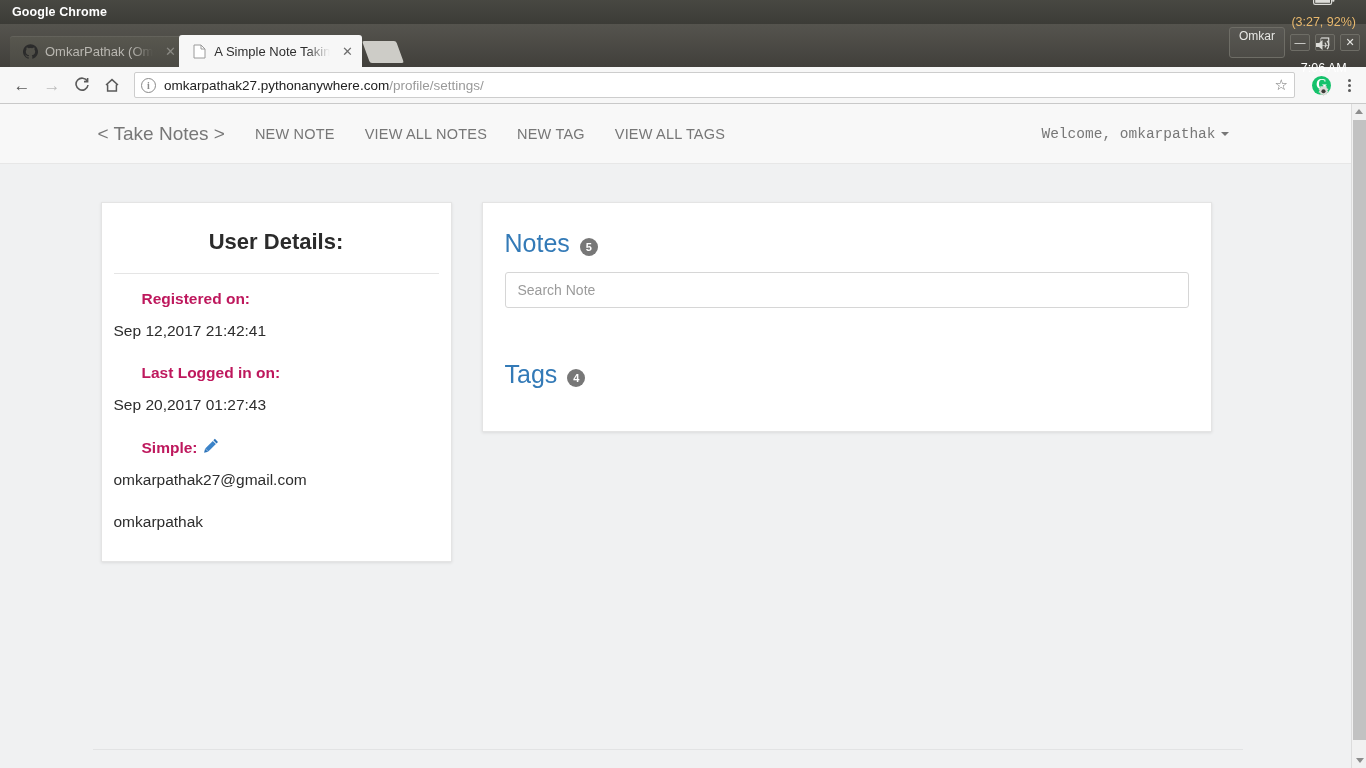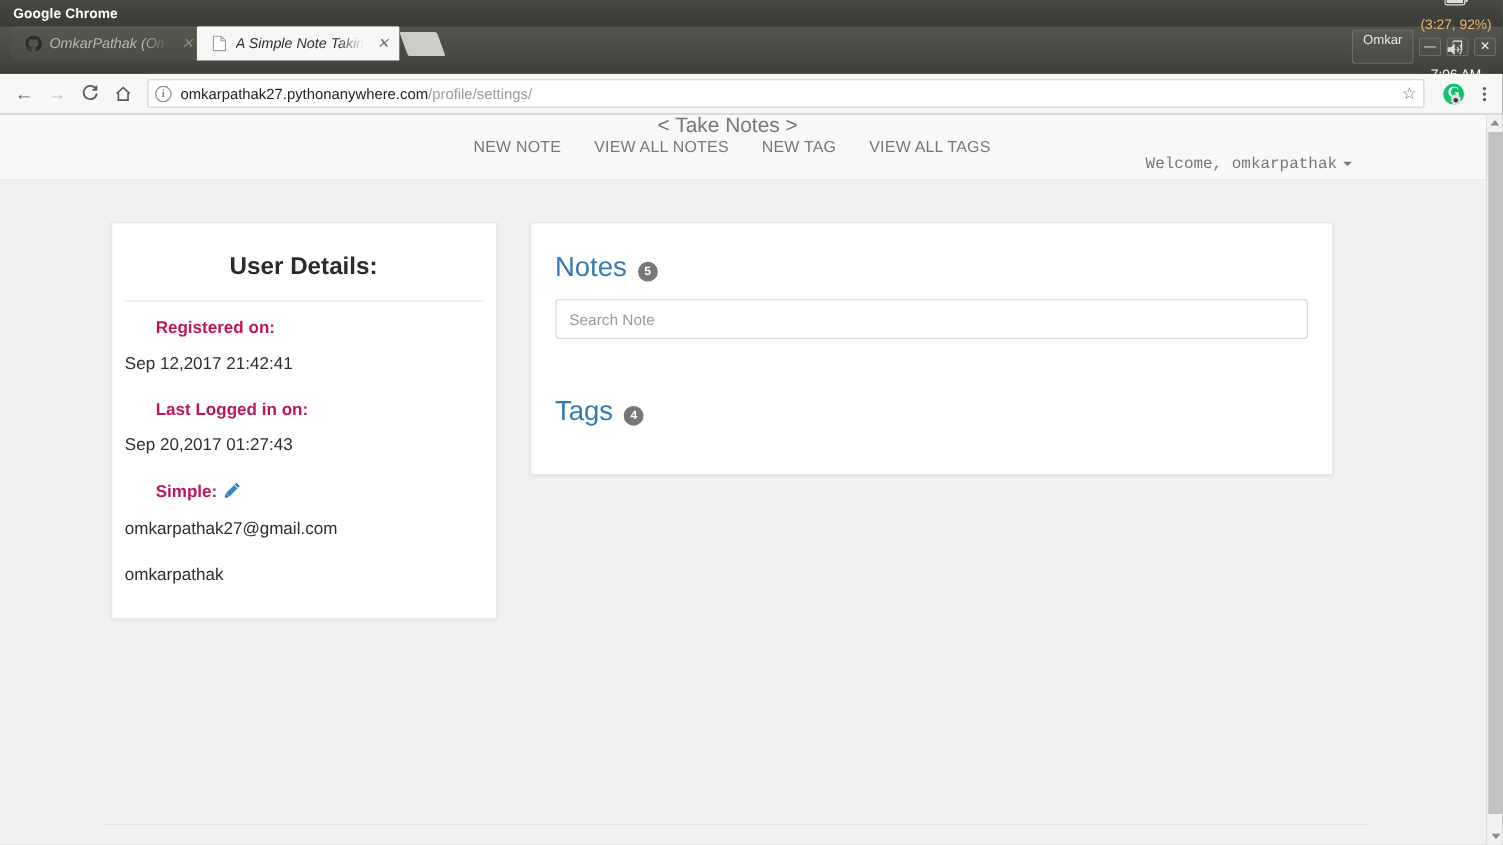--- a/index.html
+++ b/index.html
@@ -59,21 +59,21 @@
     padding: 1px 9px 14px; background: rgba(255,255,255,0.04);
   }
   .winbtn {
     width: 20px; height: 17px;
     border: 1px solid #6e6d66; border-radius: 2px;
     background: rgba(255,255,255,0.03);
     color: #e7e7e4; font-size: 11px;
     display: flex; align-items: center; justify-content: center;
     line-height: 1;
   }
-  .tabs-row { position: absolute; bottom: 12px; left: 10px; display: flex; align-items: flex-end; font-style: italic; }
+  .tabs-row { position: absolute; bottom: 0; left: 10px; display: flex; align-items: flex-end; }
   .tab {
     position: relative;
     height: 31px;
     display: flex; align-items: center;
     padding: 0 8px 0 12px;
     margin-right: -6px;
     font-size: 13px;
     border-top-left-radius: 3px; border-top-right-radius: 3px;
   }
   .tab.inactive {
@@ -176,21 +176,20 @@
     height: 60px;
     background: #f8f8f8;
     border-bottom: 1px solid #e7e7e7;
     display: flex; align-items: center;
     padding: 0 20px 0 0;
   }
   .nav-inner {
     width: 1150px; margin: 0 auto;
     display: flex; align-items: center;
     height: 100%;
-    flex-direction: column;
   }
   .brand {
     font-size: 19px; color: #777777;
     padding: 0 15px;
     margin-left: -8px;
     font-weight: normal;
   }
   .nav-links { display: flex; align-items: center; }
   .nav-link {
     font-size: 14.5px; color: #777777;

